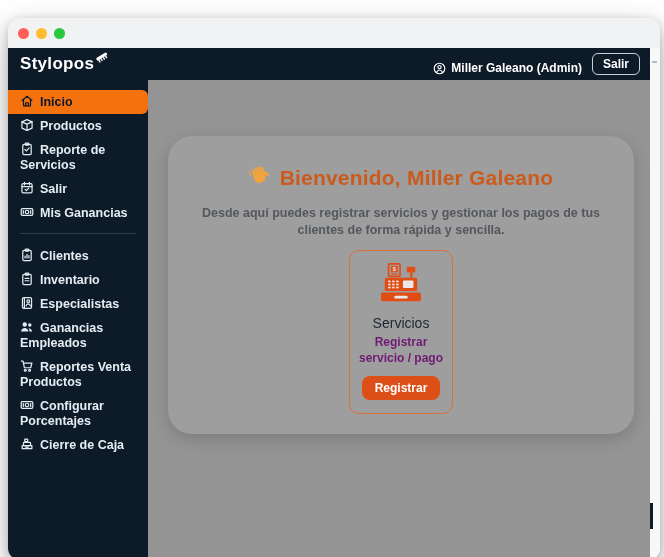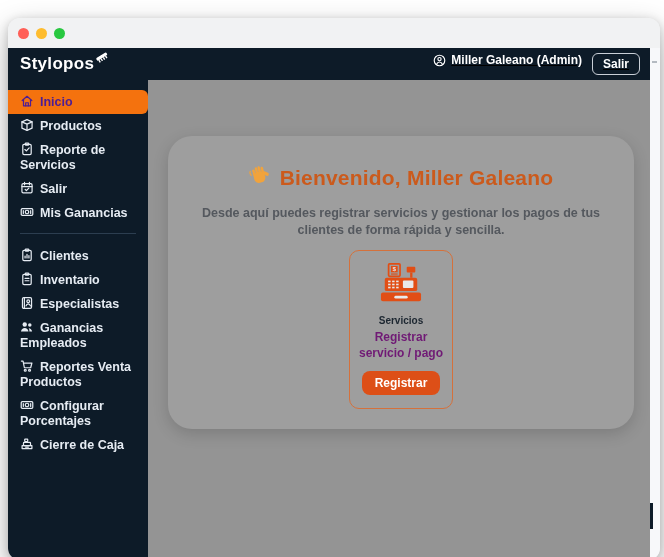--- a/index.html
+++ b/index.html
@@ -24,56 +24,56 @@
   .scrollstrip { width:10px; flex:0 0 10px; background:#f7f8fa; position:relative; }
   .scroll-dash { position:absolute; top:13px; left:2px; width:5px; height:2px; background:#b4bac1; }
   .scroll-thumb { position:absolute; top:455px; left:0; width:3px; height:26px; background:var(--navy,#0d1b28); }
 
   .navbar {
     height:32px; flex:0 0 32px; background:var(--navy,#0d1b28);
     display:flex; align-items:center; justify-content:space-between; padding:0 10px 0 12px;
   }
   .logo { color:#fff; font-weight:700; font-size:17px; letter-spacing:.3px; position:relative; padding-right:14px; }
   .logo-accent { position:absolute; top:-6px; right:-2px; }
-  .nav-right { display:flex; align-items:flex-start; gap:10px;text-decoration:underline; }
+  .nav-right { display:flex; align-items:flex-end; gap:10px; }
   .user { display:flex; align-items:center; gap:5px; color:#fff; font-size:12px; font-weight:600; }
   .user .uicon { display:inline-flex; }
   .salir-btn {
     background:transparent; color:#fff; font-family:inherit; font-size:12px; font-weight:700;
     border:1.5px solid #c9cfd7; border-radius:6px; padding:3px 10px; cursor:pointer;
   }
 
   .body-row { flex:1; display:flex; min-height:0; }
   .sidebar { width:140px; flex:0 0 140px; background:var(--navy,#0d1b28); padding-top:10px; color:#e6ecf3; overflow:hidden; }
   .nav-item {
     font-size:12.5px; font-weight:600; line-height:15px; padding:4px 10px 4px 12px; cursor:pointer; color:#e6ecf3;
   }
   .nav-item .icon { display:inline; }
   .nav-item .icon svg { vertical-align:-2px; margin-right:6px; }
-  .nav-item.active { background:var(--accent,#f4720e); border-radius:0 6px 6px 0; color:#4c1d95; }
+  .nav-item.active { background:var(--accent,#f4720e); border-radius:0 6px 6px 0; color:#0f172a; }
   .divider { height:1px; background:#2c3e50; margin:8px 12px 10px; }
 
   .main { flex:1; background:#949494; min-width:0; }
   .welcome-card {
     margin:56px 16px 8px 20px; background:#9e9e9e; border-radius:24px;
     padding:14px 24px 20px; text-align:center; box-shadow:0 5px 16px rgba(0,0,0,.16);
   }
   .welcome-title {
     display:flex; align-items:center; justify-content:center; gap:9px;
     color:var(--title-orange,#cb5a1c); font-size:21px; font-weight:800; letter-spacing:.2px;
   }
   .welcome-sub {
     color:#54585e; font-size:12.5px; line-height:17px; font-weight:600;
     max-width:442px; margin:7px auto 11px;
   }
   .tile {
     display:inline-block; width:104px; border:1.5px solid #d4713c; border-radius:10px;
     padding:11px 7px 13px; text-align:center;
   }
-  .tile-title { font-size:10px; font-weight:700; color:#1c2630; margin-top:7px; }
+  .tile-title { font-size:14px; font-weight:400; color:#1c2630; margin-top:7px; }
   .tile-desc { font-size:12px; font-weight:600; color:#701a75; line-height:16px; margin-top:3px; }
   .tile-btn {
     margin-top:10px; background:var(--button-orange,#dd4f17); color:#fff; border:none; cursor:pointer;
     font-family:inherit; font-size:12px; font-weight:700; border-radius:8px; padding:5px 13px;
   }
 </style>
 </head>
 <body>
 
 <div class="window">

